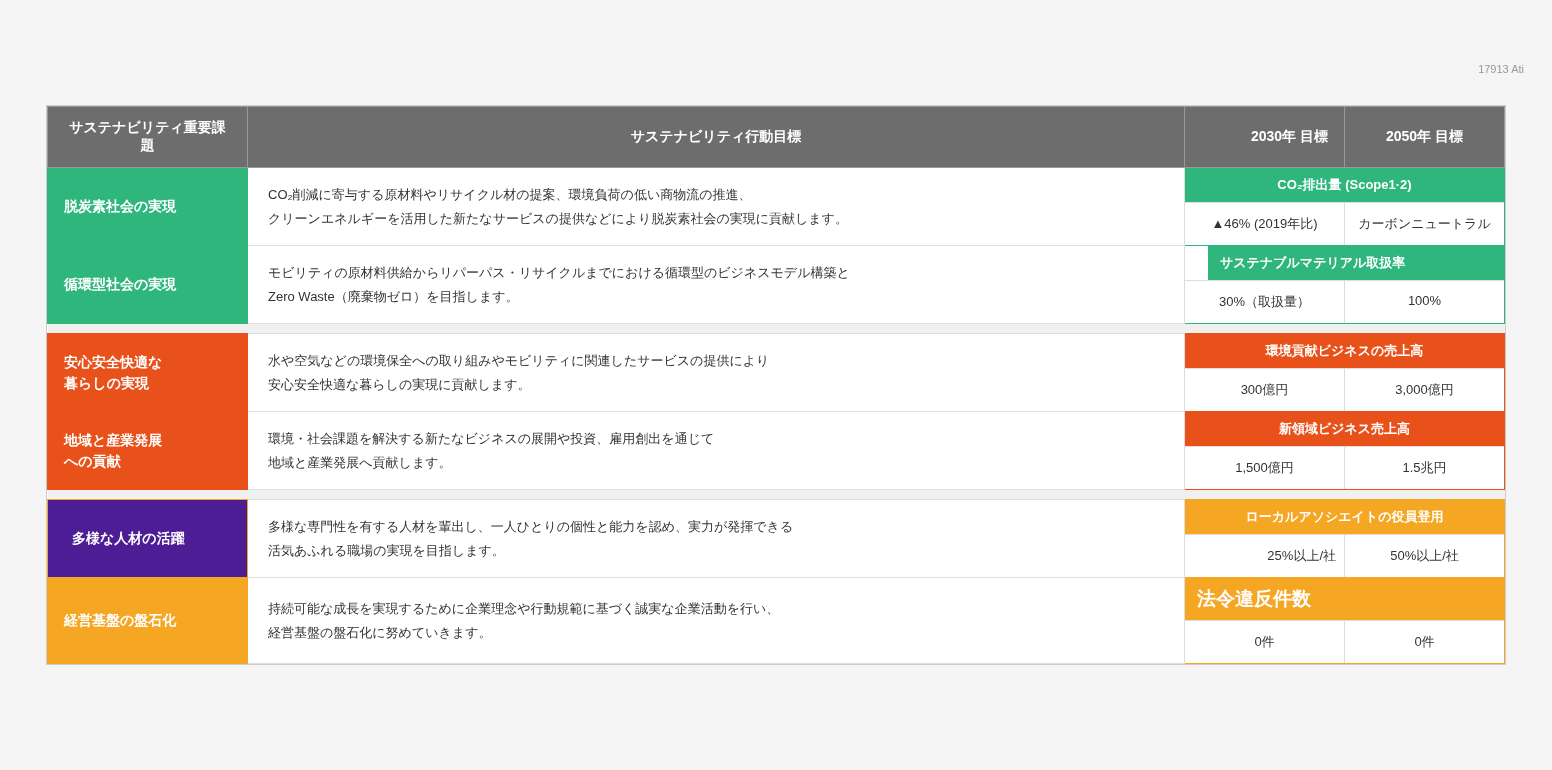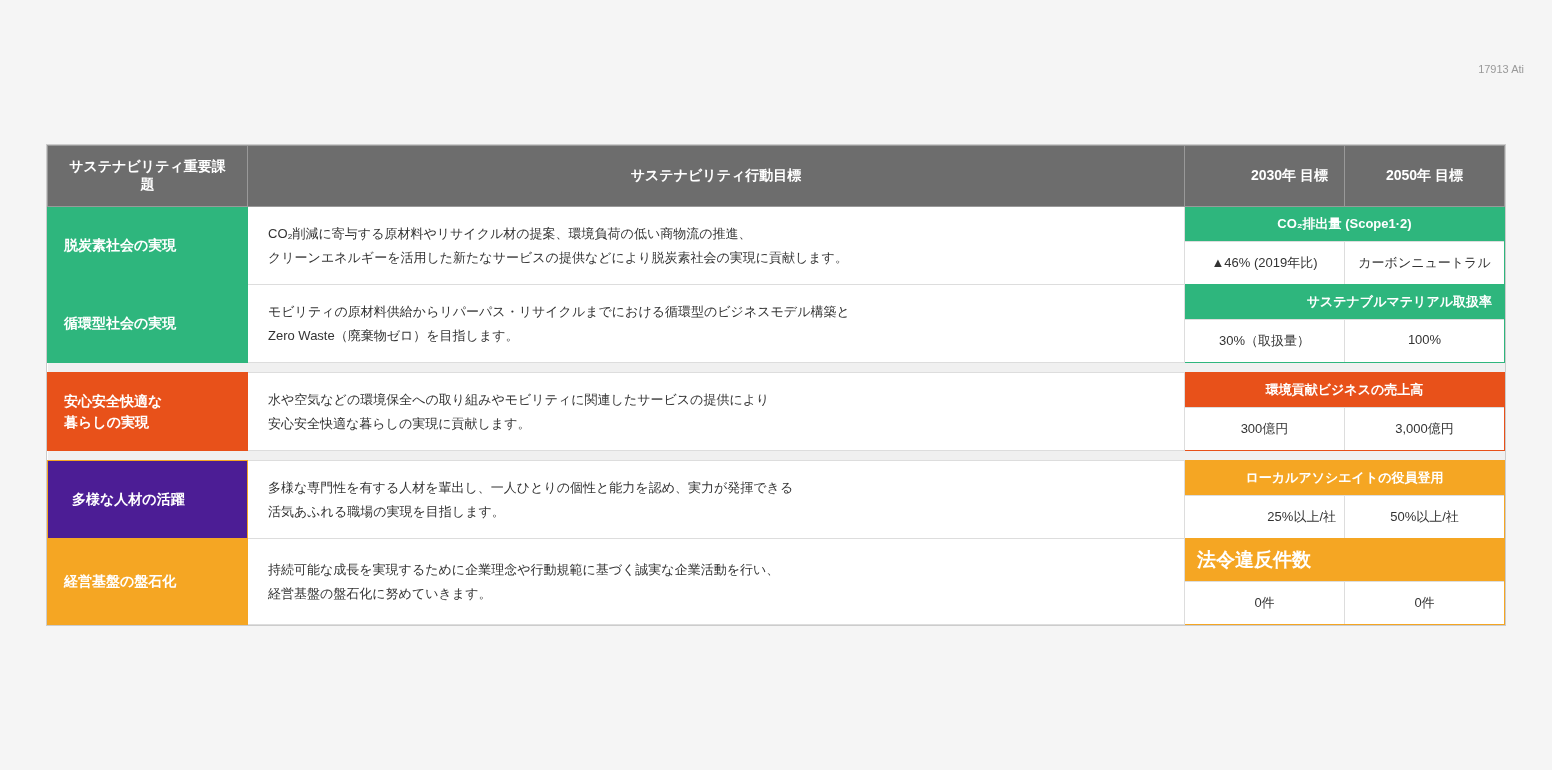--- a/index.html
+++ b/index.html
@@ -61,21 +61,21 @@
               </div>
             </div>
           </td>
         </tr>
         <tr>
           <td style="background: rgb(46, 182, 125); color: white; font-weight: bold; font-size: 14px; padding: 14px 16px; border: 1px solid rgb(46, 182, 125); text-align: left; vertical-align: middle; white-space: pre-line; line-height: 1.5;">循環型社会の実現</td>
           <td style="padding: 14px 20px; border: 1px solid rgb(221, 221, 221); font-size: 13px; color: rgb(51, 51, 51); line-height: 1.8; vertical-align: middle; white-space: pre-line;">モビリティの原材料供給からリパーパス・リサイクルまでにおける循環型のビジネスモデル構築と
 Zero Waste（廃棄物ゼロ）を目指します。</td>
           <td colspan="2" style="padding: 0px; border: 1px solid rgb(46, 182, 125); vertical-align: top;">
             <div style="display: flex; flex-direction: column;">
-              <div style="background: rgb(46, 182, 125); color: white; font-weight: bold; font-size: 13px; padding: 8px 12px; text-align: right;">サステナブルマテリアル取扱率</div>
+              <div style="background: rgb(46, 182, 125); color: white; font-weight: bold; font-size: 13px; padding: 8px 12px; text-align: left; margin-left: 23px;">サステナブルマテリアル取扱率</div>
               <div style="display: flex;">
                 <div style="flex: 1 1 0%; text-align: center; padding: 12px 8px; font-size: 13px; color: rgb(51, 51, 51); border-top: 1px solid rgb(221, 221, 221); border-right: 1px solid rgb(221, 221, 221);">30%（取扱量）</div>
                 <div style="flex: 1 1 0%; text-align: center; padding: 12px 8px; font-size: 13px; color: rgb(51, 51, 51); border-top: 1px solid rgb(221, 221, 221);">100%</div>
               </div>
             </div>
           </td>
         </tr>
         <tr>
           <td colspan="4" style="height:10px; background:#f0f0f0; border:none; padding:0;"></td>
         </tr>
@@ -83,20 +83,35 @@
           <td style="background: rgb(232, 81, 26); color: white; font-weight: bold; font-size: 14px; padding: 14px 16px; border: 1px solid rgb(232, 81, 26); text-align: left; vertical-align: middle; white-space: pre-line; line-height: 1.5;">安心安全快適な
 暮らしの実現</td>
           <td style="padding: 14px 20px; border: 1px solid rgb(221, 221, 221); font-size: 13px; color: rgb(51, 51, 51); line-height: 1.8; vertical-align: middle; white-space: pre-line;">水や空気などの環境保全への取り組みやモビリティに関連したサービスの提供により
 安心安全快適な暮らしの実現に貢献します。</td>
           <td colspan="2" style="padding: 0px; border: 1px solid rgb(232, 81, 26); vertical-align: top;">
             <div style="display: flex; flex-direction: column;">
               <div style="background: rgb(232, 81, 26); color: white; font-weight: bold; font-size: 13px; padding: 8px 12px; text-align: center;">環境貢献ビジネスの売上高</div>
               <div style="display: flex;">
                 <div style="flex: 1 1 0%; text-align: center; padding: 12px 8px; font-size: 13px; color: rgb(51, 51, 51); border-top: 1px solid rgb(221, 221, 221); border-right: 1px solid rgb(221, 221, 221);">300億円</div>
                 <div style="flex: 1 1 0%; text-align: center; padding: 12px 8px; font-size: 13px; color: rgb(51, 51, 51); border-top: 1px solid rgb(221, 221, 221);">3,000億円</div>
+              </div>
+            </div>
+          </td>
+        </tr>
+        <tr>
+          <td style="background: rgb(232, 81, 26); color: white; font-weight: bold; font-size: 14px; padding: 14px 16px; border: 1px solid rgb(232, 81, 26); text-align: left; vertical-align: middle; white-space: pre-line; line-height: 1.5;">地域と産業発展
+への貢献</td>
+          <td style="padding: 14px 20px; border: 1px solid rgb(221, 221, 221); font-size: 13px; color: rgb(51, 51, 51); line-height: 1.8; vertical-align: middle; white-space: pre-line;">環境・社会課題を解決する新たなビジネスの展開や投資、雇用創出を通じて
+地域と産業発展へ貢献します。</td>
+          <td colspan="2" style="padding: 0px; border: 1px solid rgb(232, 81, 26); vertical-align: top;">
+            <div style="display: flex; flex-direction: column;">
+              <div style="background: rgb(232, 81, 26); color: white; font-weight: bold; font-size: 13px; padding: 8px 12px; text-align: center;">新領域ビジネス売上高</div>
+              <div style="display: flex;">
+                <div style="flex: 1 1 0%; text-align: center; padding: 12px 8px; font-size: 13px; color: rgb(51, 51, 51); border-top: 1px solid rgb(221, 221, 221); border-right: 1px solid rgb(221, 221, 221);">1,500億円</div>
+                <div style="flex: 1 1 0%; text-align: center; padding: 12px 8px; font-size: 13px; color: rgb(51, 51, 51); border-top: 1px solid rgb(221, 221, 221);">1.5兆円</div>
               </div>
             </div>
           </td>
         </tr>
         <tr>
           <td colspan="4" style="height:10px; background:#f0f0f0; border:none; padding:0;"></td>
         </tr>
         <tr>
           <td style="background: #4c1d95; color: white; font-weight: bold; font-size: 14px; padding: 14px 24px; border: 1px solid rgb(245, 166, 35); text-align: left; vertical-align: middle; white-space: pre-line; line-height: 1.5;">多様な人材の活躍</td>
           <td style="padding: 14px 20px; border: 1px solid rgb(221, 221, 221); font-size: 13px; color: rgb(51, 51, 51); line-height: 1.8; vertical-align: middle; white-space: pre-line;">多様な専門性を有する人材を輩出し、一人ひとりの個性と能力を認め、実力が発揮できる

